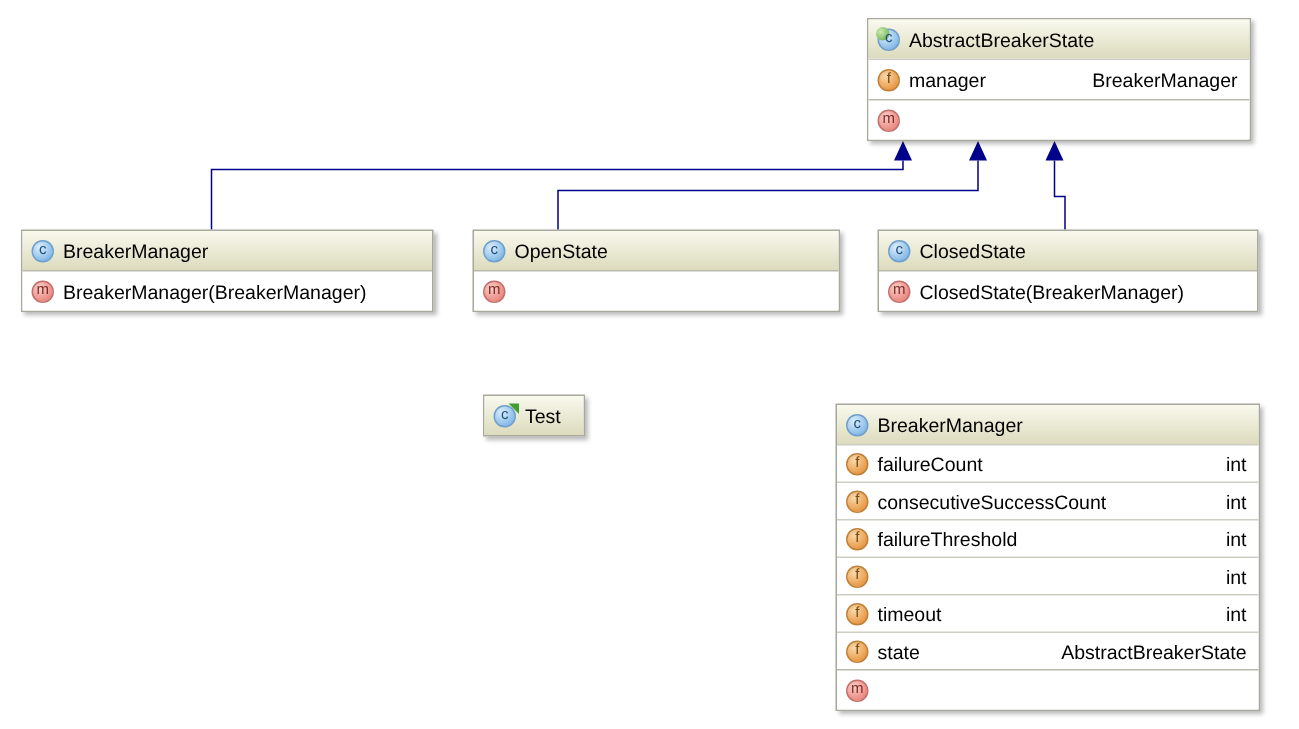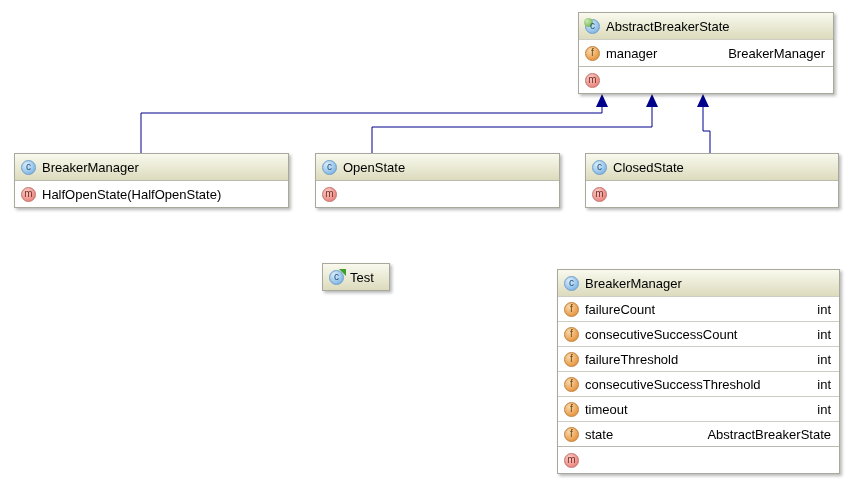--- a/index.html
+++ b/index.html
@@ -89,21 +89,21 @@
     <div class="uml-header">
       <span class="ball class">
           <span class="ltr">c</span>
         </span>
       <span>BreakerManager</span>
     </div>
     <div class="uml-row methods">
       <span class="ball method">
           <span class="ltr">m</span>
         </span>
-      <span>HalfOpenState(HalfOpenState)</span>
+      <span>BreakerManager(BreakerManager)</span>
     </div>
   </div>
 
   <div class="uml-node" style="left:315px;top:153px;width:245px;">
     <div class="uml-header">
       <span class="ball class">
           <span class="ltr">c</span>
         </span>
       <span>OpenState</span>
     </div>
@@ -118,20 +118,21 @@
     <div class="uml-header">
       <span class="ball class">
           <span class="ltr">c</span>
         </span>
       <span>ClosedState</span>
     </div>
     <div class="uml-row methods">
       <span class="ball method">
           <span class="ltr">m</span>
         </span>
+      <span>ClosedState(BreakerManager)</span>
     </div>
   </div>
 
   <div class="uml-node" style="left:322px;top:263px;width:68px;">
     <div class="uml-header">
       <span class="ball class">
         <i class="overlay-arrow"></i>
         <span class="ltr">c</span>
       </span>
       <span>Test</span>
@@ -163,21 +164,20 @@
       <span class="ball field">
           <span class="ltr">f</span>
         </span>
       <span>failureThreshold</span>
       <span class="mtype">int</span>
     </div>
     <div class="uml-row f">
       <span class="ball field">
           <span class="ltr">f</span>
         </span>
-      <span>consecutiveSuccessThreshold</span>
       <span class="mtype">int</span>
     </div>
     <div class="uml-row f">
       <span class="ball field">
           <span class="ltr">f</span>
         </span>
       <span>timeout</span>
       <span class="mtype">int</span>
     </div>
     <div class="uml-row f">

